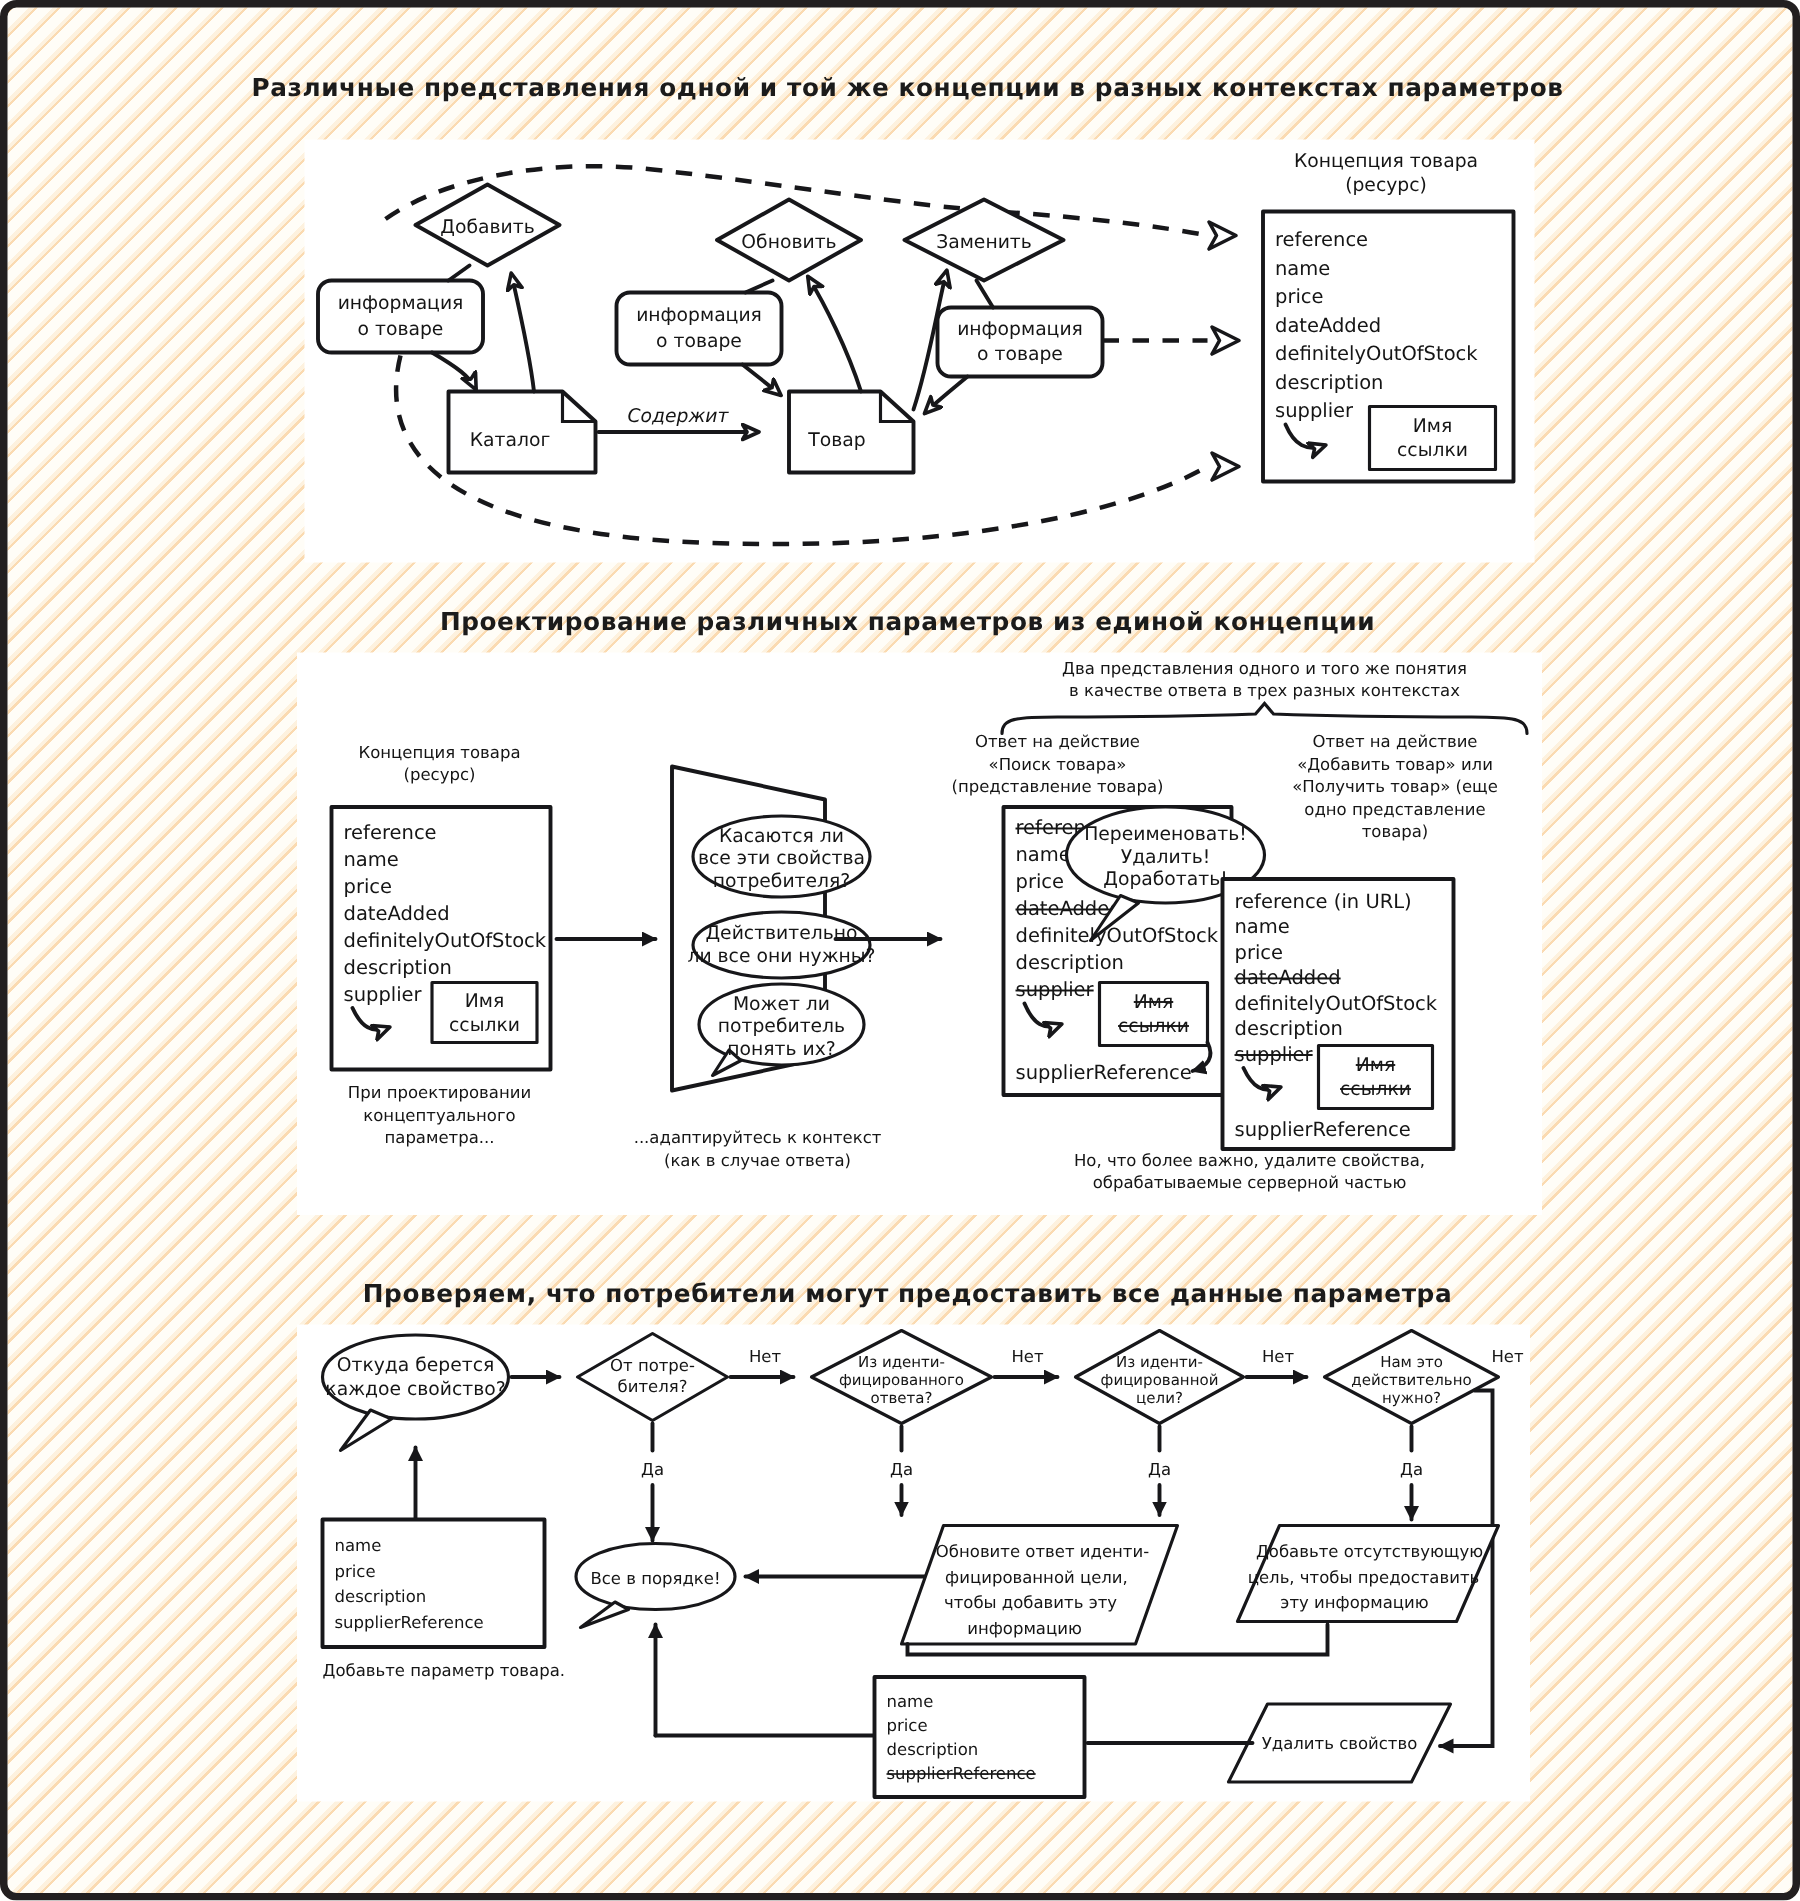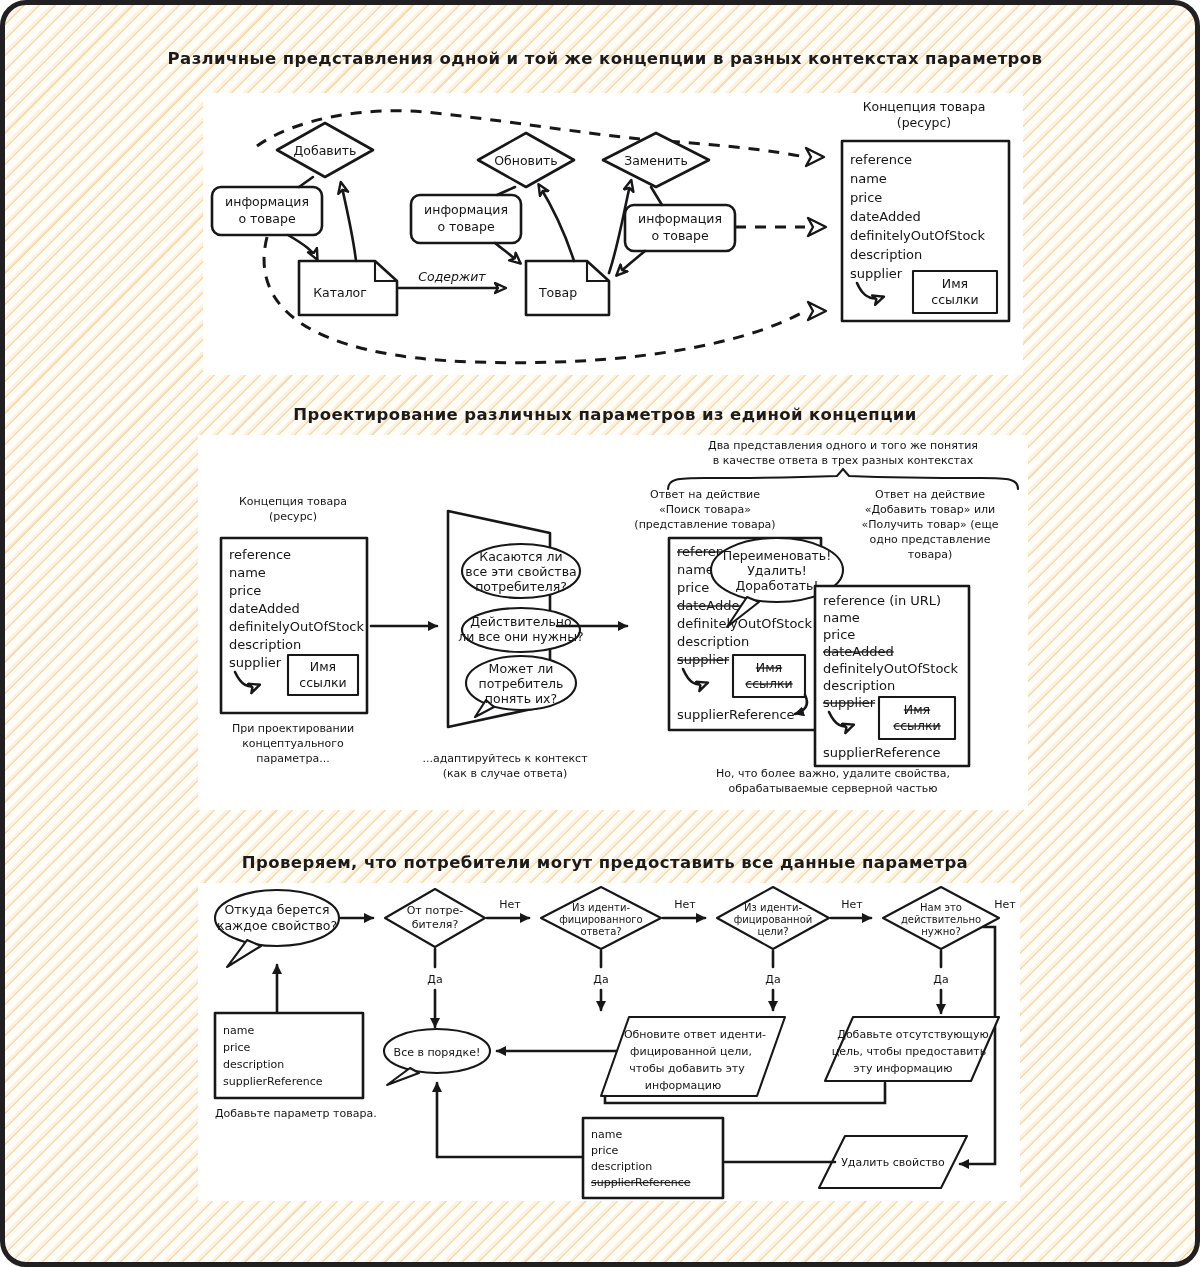--- a/index.html
+++ b/index.html
@@ -18,21 +18,21 @@
         -45deg,
         rgba(247,190,120,0.55) 0px,
         rgba(247,190,120,0.55) 1.5px,
         rgba(250,215,165,0.30) 1.5px,
         rgba(250,215,165,0.30) 4px,
         rgba(255,255,255,0) 4px,
         rgba(255,255,255,0) 11px
       ),
       #fffdf7;
     border:5px solid #221f20;
-    border-radius:26px;
+    border-radius:11px;
     padding-left:32px;
   }
   .panel{
     position:absolute;
     background:#ffffff;
   }
   .sect-title{
     position:absolute;
     text-align:center;
     font-family:"DejaVu Sans", sans-serif;

